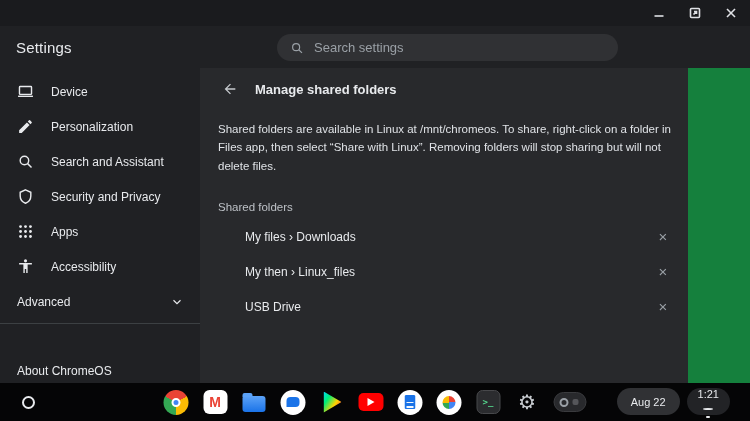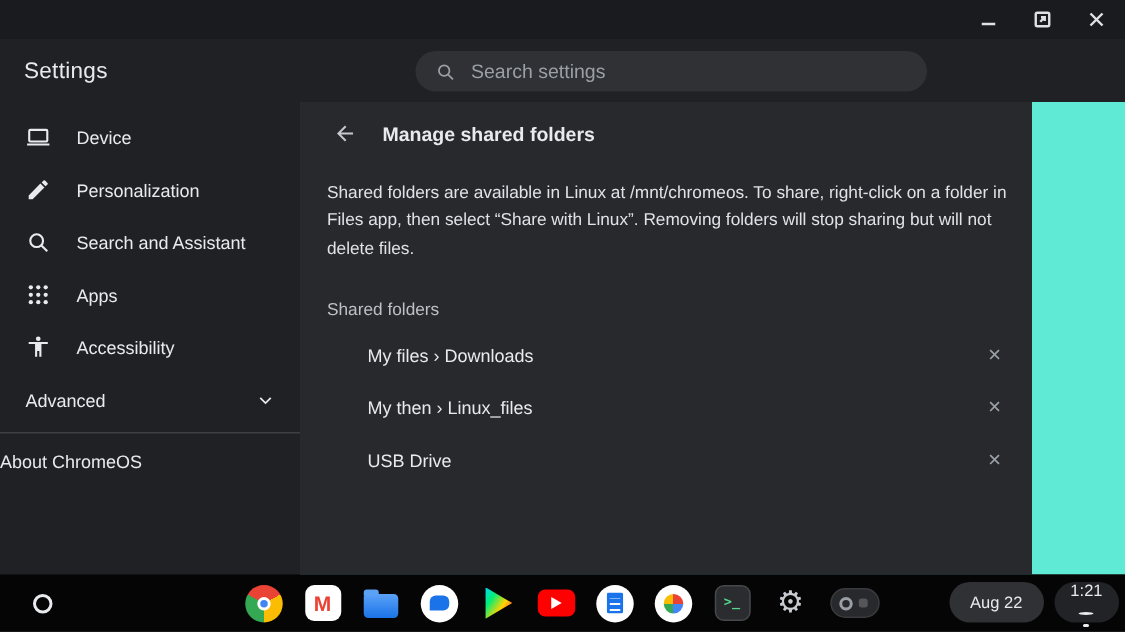--- a/index.html
+++ b/index.html
@@ -25,24 +25,24 @@
   .search input::placeholder { color:#9aa0a6; }
 
   
   .body { display:flex; height:315px; }
   .sidebar { width:200px; padding-top:6px; flex:0 0 auto; }
   .side-item { height:35px; display:flex; align-items:center; gap:17px; padding-left:17px;
     font-size:12px; color:#e8eaed; cursor:pointer; border-radius:0 17px 17px 0; }
   .side-item svg { width:17px; height:17px; color:#e8eaed; stroke:currentColor; stroke-width:2; fill:none; flex:0 0 auto; }
   .side-item.advanced { justify-content:space-between; padding-right:16px; }
   .side-divider { height:1px; background:#3c4043; margin-top:4px; }
-  .about-item { margin-top:4px; height:30px; display:flex; align-items:center; padding-left:0;
+  .about-item { margin-top:24px; height:30px; display:flex; align-items:flex-end; padding-left:17px;
     font-size:12px; color:#e8eaed; cursor:pointer; }
 
-  .main { flex:1; background:#5eead4; }
+  .main { flex:1; background:#15803d; }
   .panel { width:488px; height:100%; background:#28292c; }
   .panel-header { height:42px; display:flex; align-items:center; gap:15px; padding-left:20px; }
   .back-btn { width:20px; height:20px; display:grid; place-items:center; color:#c6cace; cursor:pointer; }
   .back-btn svg { width:16px; height:16px; fill:currentColor; }
   .page-title { font-size:13px; font-weight:600; color:#e8eaed; }
   .description { margin:10px 16px 0 18px; font-size:11.5px; line-height:1.6; color:#dfe2e6; }
   .section-label { margin:26px 0 6px 18px; font-size:11.5px; color:#bdc1c6; }
   .folder-list { margin-top:6px;text-align:right; }
   .folder-row { height:35px; display:flex; align-items:center; justify-content:space-between;
     padding-left:45px; padding-right:14px; }
@@ -95,21 +95,21 @@
     border-radius:6px; display:grid; place-items:center; }
   .icon-terminal span { color:#54d78c; font-family:"DejaVu Sans Mono", monospace; font-size:9px; font-weight:bold; }
 
   .icon-settings { font-size:20px; color:#c8ccd0; line-height:1; }
 
   .icon-capture { width:33px; height:20px; background:#28292c; border:1px solid #3a3b3e;
     border-radius:10px; display:flex; align-items:center; padding-left:5px; gap:4px; }
   .icon-capture i { width:9px; height:9px; border:2px solid #9aa0a6; border-radius:50%; }
   .icon-capture b { width:6px; height:6px; background:#55565a; border-radius:2px; }
 
-  .status { position:absolute; right:4px; top:5px; display:flex; align-items:center; gap:7px; }
+  .status { position:absolute; right:20px; top:5px; display:flex; align-items:center; gap:7px; }
   .date-pill { height:27px; padding:0 14px; border-radius:14px; background:#303134; color:#e8eaed;
     font-size:11px; display:flex; align-items:center; cursor:pointer; }
   .time-pill { height:27px; padding:0 11px; border-radius:14px; background:#222326; color:#e8eaed;
     font-size:11px; display:flex; align-items:center; gap:8px; cursor:pointer;flex-direction:column; }
   .notif-circle { width:10px; height:10px; border:1.6px solid #e8eaed; border-radius:50%; }
   .battery { width:8px; height:13px; background:#e8eaed; border-radius:2px; position:relative; }
   .battery::before { content:''; position:absolute; top:-2px; left:2px; width:4px; height:2px;
     background:#e8eaed; border-radius:1px; }
 </style>
 </head>
@@ -166,20 +166,26 @@
       </div>
       <div class="side-item">
         <svg viewBox="0 0 24 24">
           <circle cx="10.5" cy="10.5" r="6"></circle>
             <line x1="15" y1="15" x2="20.5" y2="20.5"></line>
         </svg>
         <span>Search and Assistant</span>
       </div>
       <div class="side-item">
         <svg viewBox="0 0 24 24">
+          <path d="M12 2.5l7.5 3.5v5.2c0 4.6-3.2 8.6-7.5 10.3-4.3-1.7-7.5-5.7-7.5-10.3V6l7.5-3.5z"></path>
+        </svg>
+        <span>Security and Privacy</span>
+      </div>
+      <div class="side-item">
+        <svg viewBox="0 0 24 24">
           <g fill="currentColor" stroke="none">
             <circle cx="5" cy="5" r="2"></circle>
               <circle cx="12" cy="5" r="2"></circle>
               <circle cx="19" cy="5" r="2"></circle>
             <circle cx="5" cy="12" r="2"></circle>
               <circle cx="12" cy="12" r="2"></circle>
               <circle cx="19" cy="12" r="2"></circle>
             <circle cx="5" cy="19" r="2"></circle>
               <circle cx="12" cy="19" r="2"></circle>
               <circle cx="19" cy="19" r="2"></circle>

